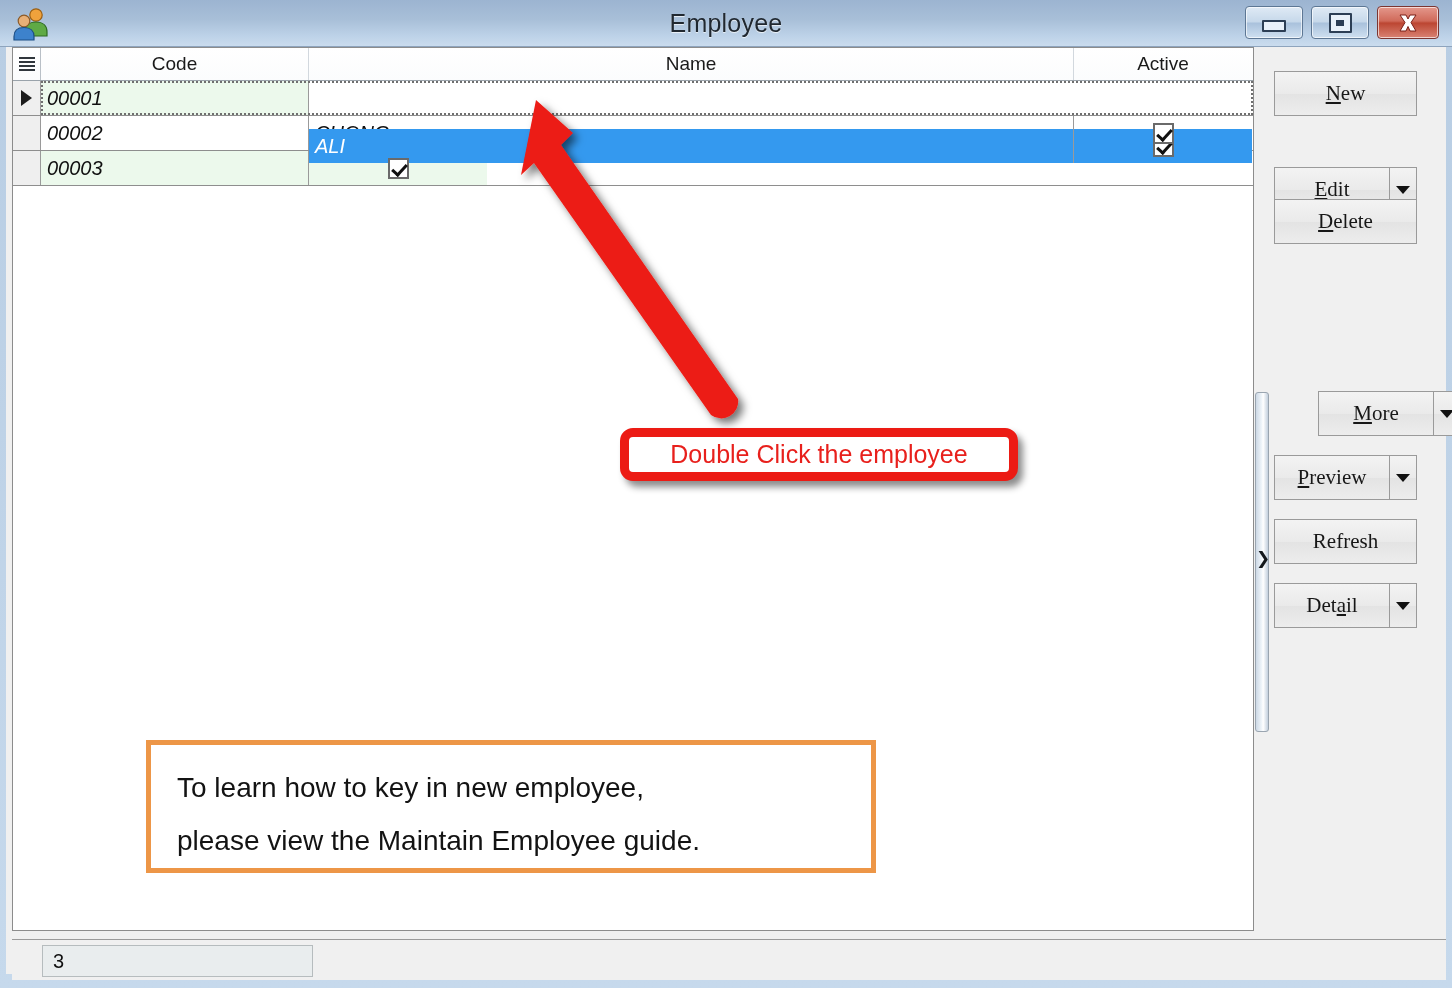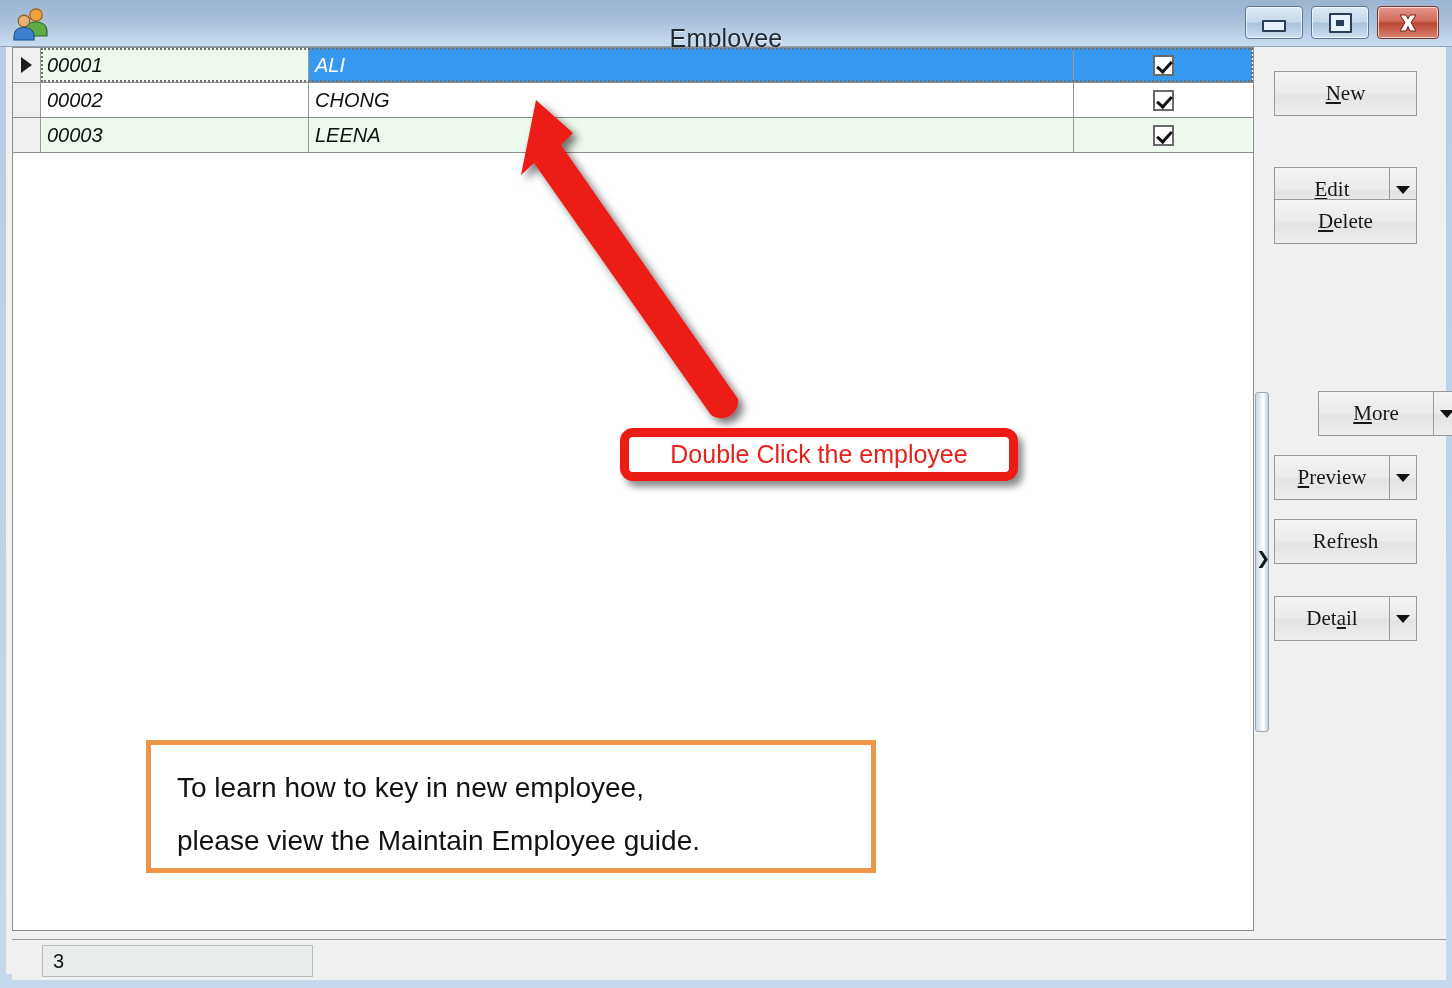--- a/index.html
+++ b/index.html
@@ -34,21 +34,21 @@
     border-bottom: 1px solid #8ea4bd;
     box-sizing: border-box;
   }
   #app-icon {
     position: absolute;
     left: 12px; top: 6px;
     width: 38px; height: 36px;
   }
   #title-text {
     position: absolute;
-    left: 0; top: 24px;
+    left: 0; top: 9px;
     width: 1452px;
     text-align: center;
     font-size: 25px;
     color: #202830;
     letter-spacing: 0.2px;
     text-shadow: 0 1px 1px rgba(255,255,255,0.75);
   }
   .winbtn {
     position: absolute;
     top: 6px;
@@ -184,20 +184,21 @@
   .row-alt .cell-name,
   .row-alt .cell-active { background: #ecf9ec; }
   .row-plain .cell-code,
   .row-plain .cell-name,
   .row-plain .cell-active { background: #ffffff; }
 
   .row-selected .cell-name,
   .row-selected .cell-active {
     background: #3499ef;
     color: #ffffff;
+    margin-top: 48px;
   }
   .row-selected .cell-code {
     background: #ecf9ec;
     color: #101010;
   }
   .row-focus-frame {
     position: relative;
   }
   .focus-outline {
     position: absolute;
@@ -386,20 +387,33 @@
       <svg width="26" height="24" viewBox="0 0 26 24">
         <path d="M5 4 L11 4 L13 8 L15 4 L21 4 L16 11.5 L21 20 L15 20 L13 15.5 L11 20 L5 20 L10 11.5 Z" fill="#ffffff" stroke="#7b2018" stroke-width="1"></path>
       </svg>
     </div>
   </div>
 
   <div id="client">
 
     <div id="grid">
 
+      <div id="grid-header">
+        <div class="hcell hcell-indicator">
+          <span class="list-icon">
+            <i></i>
+              <i></i>
+              <i></i>
+              <i></i>
+          </span>
+        </div>
+        <div class="hcell hcell-code">Code</div>
+        <div class="hcell hcell-name">Name</div>
+        <div class="hcell hcell-active">Active</div>
+      </div>
 
       <div class="grow row-alt row-selected row-focus-frame">
         <div class="cell cell-indicator">
           <span class="row-arrow"></span>
         </div>
         <div class="cell cell-code">00001</div>
         <div class="cell cell-name">ALI</div>
         <div class="cell cell-active">
           <span class="chk"></span>
         </div>
@@ -411,21 +425,20 @@
         <div class="cell cell-code">00002</div>
         <div class="cell cell-name">CHONG</div>
         <div class="cell cell-active">
           <span class="chk"></span>
         </div>
       </div>
 
       <div class="grow row-alt">
         <div class="cell cell-indicator"></div>
         <div class="cell cell-code">00003</div>
-        <div class="cell cell-name">LEENA</div>
         <div class="cell cell-active">
           <span class="chk"></span>
         </div>
       </div>
 
     </div>
 
     <div id="splitter"></div>
     <div id="splitter-chevron">❯</div>
 
@@ -469,21 +482,21 @@
           <span class="dropcaret"></span>
         </div>
       </div>
 
       <div class="btnrow" style="top:466px;">
         <div class="tbtn tbtn-main-wide">
           <span>Refresh</span>
         </div>
       </div>
 
-      <div class="btnrow" style="top:530px;margin-top:13px;">
+      <div class="btnrow" style="top:530px;">
         <div class="tbtn tbtn-main-narrow">
           <span><span>Det</span><span class="acc">a</span><span>il</span></span>
         </div>
         <div class="tbtn tbtn-drop">
           <span class="dropcaret"></span>
         </div>
       </div>
 
     </div>
 

